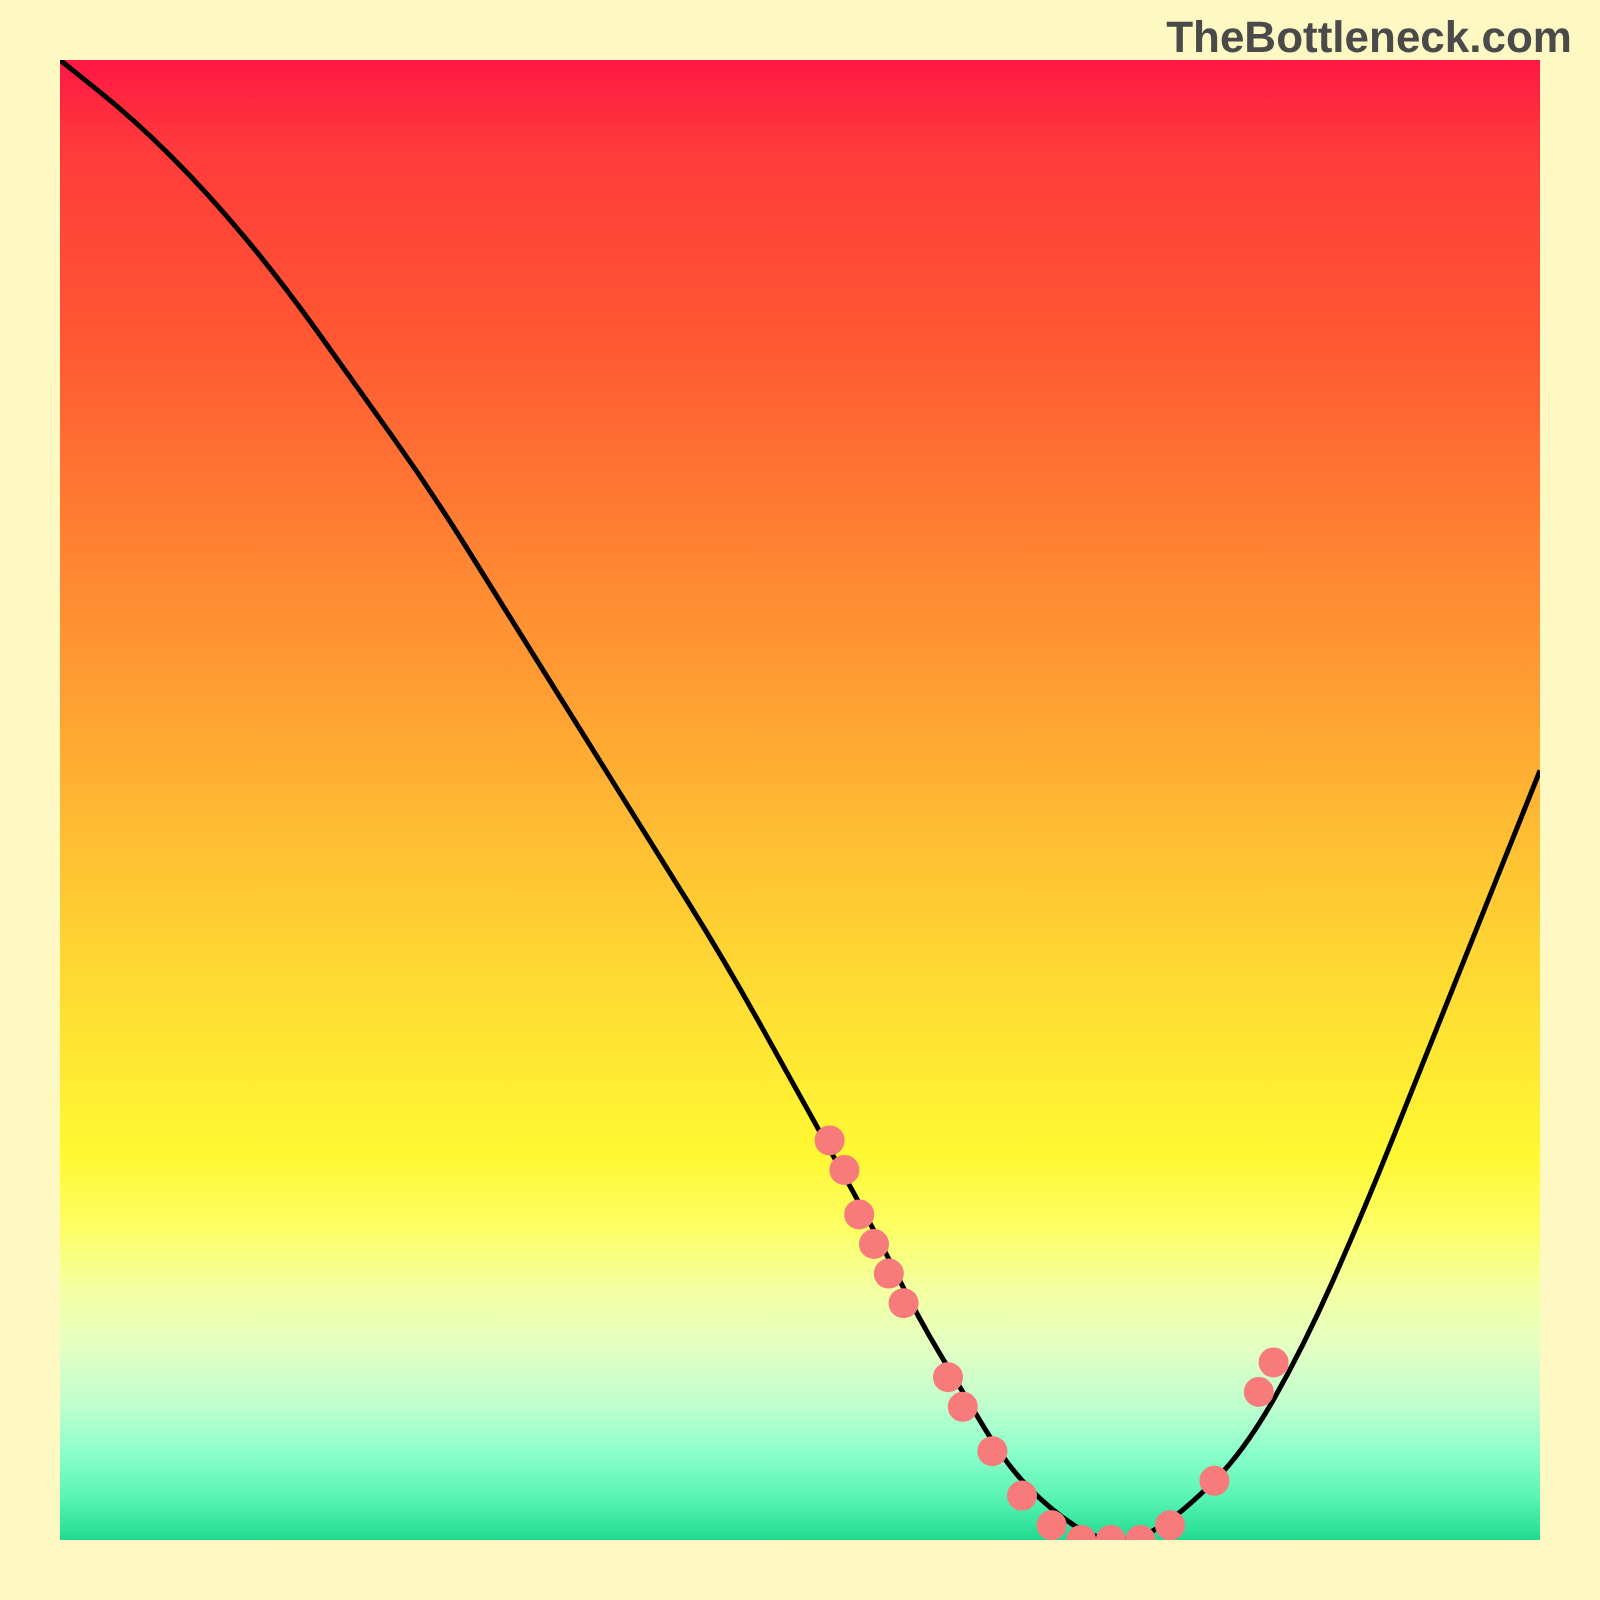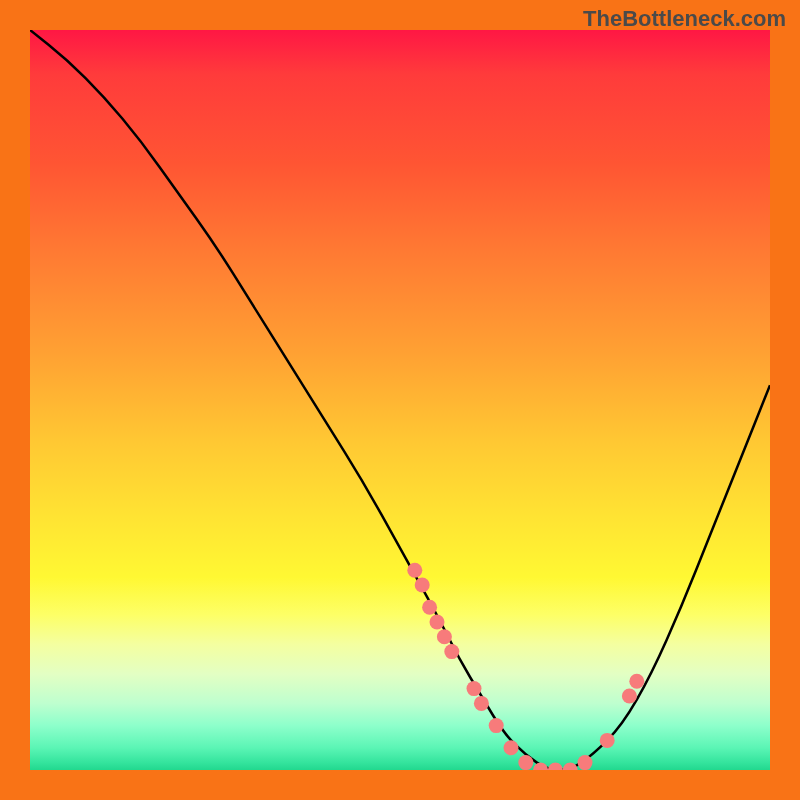--- a/index.html
+++ b/index.html
@@ -1,21 +1,21 @@
 <!DOCTYPE html>
 <html><head>
 <meta charset="utf-8">
 <style>
   * { margin: 0; padding: 0; box-sizing: border-box; }
   html, body { width: 800px; height: 800px; overflow: hidden; background: #000; }
   .container {
     width: 800px;
     height: 800px;
     position: relative;
-    background: #f97316;
+    background: #fef9c3;
   }
   .watermark {
     position: absolute;
     top: 6px;
     right: 14px;
     font-family: Arial, Helvetica, sans-serif;
     font-size: 22px;
     font-weight: bold;
     color: #4a4a4a;
     letter-spacing: 0px;

